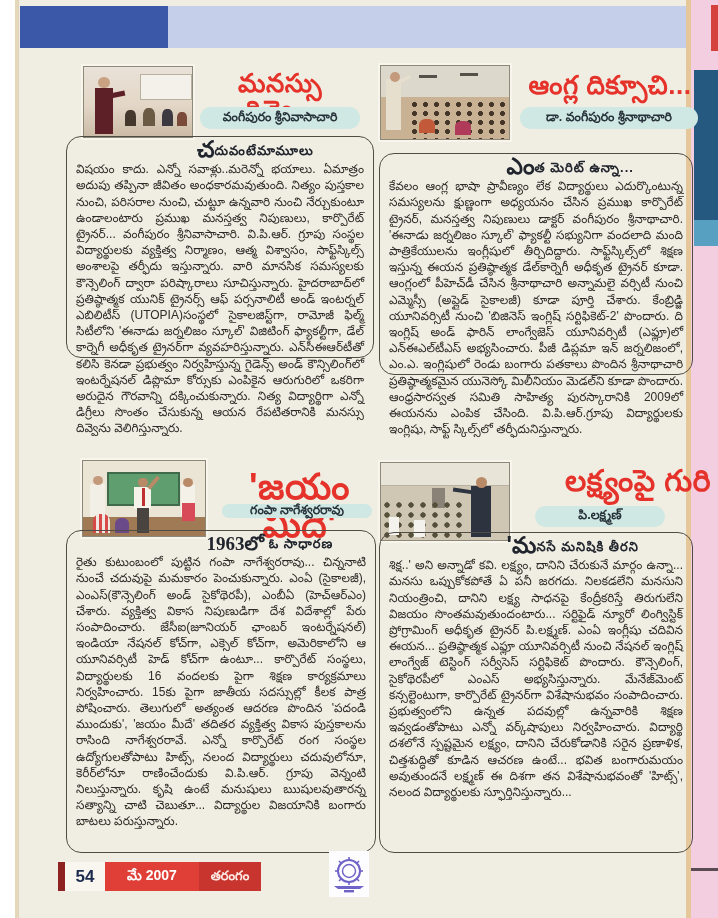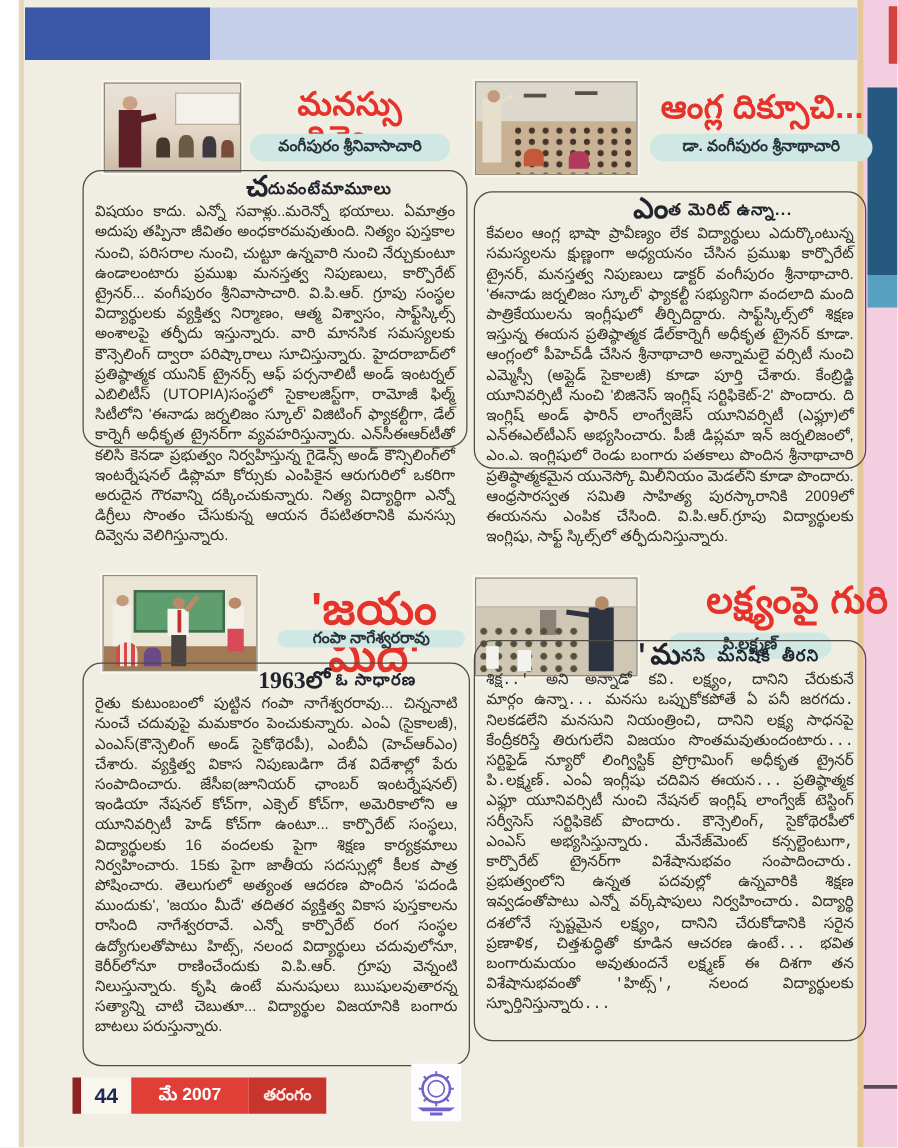--- a/index.html
+++ b/index.html
@@ -130,28 +130,28 @@
   <div class="abs" style="left:40%;top:32%;width:10%;height:26%;background:#8a8276;"></div>
   <div class="abs" style="left:0;top:48%;width:64%;height:52%;background-image:radial-gradient(circle,#55503a 2.4px,transparent 3px);background-size:12px 10px;"></div>
   <div class="abs" style="left:6%;top:70%;width:8%;height:24%;background:#f4f2ec;"></div>
   <div class="abs" style="left:26%;top:74%;width:8%;height:22%;background:#f4f2ec;"></div>
   <div class="abs" style="left:70%;top:30%;width:16%;height:66%;background:#2e3340;"></div>
   <div class="abs" style="left:74%;top:18%;width:9%;height:14%;border-radius:50%;background:#b98a68;"></div>
   <div class="abs" style="left:56%;top:34%;width:16%;height:5%;background:#2e3340;transform:rotate(8deg);"></div>
 </div>
 <div class="title" style="left:548px;top:465px;width:180px;font-size:30px;">లక్ష్యంపై గురి</div>
 <div class="byline" style="left:535px;top:506px;width:130px;height:21px;">పి.లక్ష్మణ్</div>
-<div class="tbox" style="left:379px;top:512px;width:294px;height:311px;font-family:Liberation Mono, monospace;">
+<div class="tbox" style="left:379px;top:532px;width:294px;height:311px;">
   <div class="lead" style="margin-left:40%;"><span class="drop">'మ</span><span class="rest">నసే  మనిషికి  తీరని</span></div>
   <div class="bodytext">శిక్ష..' అని అన్నాడో కవి. లక్ష్యం, దానిని చేరుకునే మార్గం ఉన్నా... మనసు ఒప్పుకోకపోతే ఏ పనీ జరగదు. నిలకడలేని మనసుని నియంత్రించి, దానిని లక్ష్య సాధనపై కేంద్రీకరిస్తే తిరుగులేని విజయం సొంతమవుతుందంటారు... సర్టిఫైడ్ న్యూరో లింగ్విస్టిక్ ప్రోగ్రామింగ్ అధీకృత ట్రైనర్ పి.లక్ష్మణ్. ఎంఏ ఇంగ్లీషు చదివిన ఈయన... ప్రతిష్ఠాత్మక ఎఫ్లూ యూనివర్సిటీ నుంచి నేషనల్ ఇంగ్లిష్ లాంగ్వేజ్ టెస్టింగ్ సర్వీసెస్ సర్టిఫికెట్ పొందారు. కౌన్సెలింగ్, సైకోథెరపీలో ఎంఎస్ అభ్యసిస్తున్నారు. మేనేజ్‌మెంట్ కన్సల్టెంటుగా, కార్పొరేట్ ట్రైనర్‌గా విశేషానుభవం సంపాదించారు. ప్రభుత్వంలోని ఉన్నత పదవుల్లో ఉన్నవారికి శిక్షణ ఇవ్వడంతోపాటు ఎన్నో వర్క్‌షాపులు నిర్వహించారు. విద్యార్థి దశలోనే స్పష్టమైన లక్ష్యం, దానిని చేరుకోడానికి సరైన ప్రణాళిక, చిత్తశుద్ధితో కూడిన ఆచరణ ఉంటే... భవిత బంగారుమయం అవుతుందనే లక్ష్మణ్ ఈ దిశగా తన విశేషానుభవంతో 'హిట్స్', నలంద విద్యార్థులకు స్ఫూర్తినిస్తున్నారు...</div>
 </div>
 
 <div class="footer">
   <div class="sliver"></div>
-  <div class="numbox">44</div>
+  <div class="numbox">54</div>
   <div class="red1">మే 2007</div>
   <div class="red2">తరంగం</div>
 </div>
 <div class="logo">
   <svg width="34" height="40" viewBox="0 0 34 40">
     <circle cx="17" cy="17" r="11" fill="none" stroke="#6f63c8" stroke-width="2"></circle>
     <circle cx="17" cy="17" r="6.5" fill="none" stroke="#6f63c8" stroke-width="1.4"></circle>
     <g stroke="#6f63c8" stroke-width="1.6">
       <line x1="17" y1="3" x2="17" y2="7"></line>
         <line x1="17" y1="27" x2="17" y2="31"></line>

